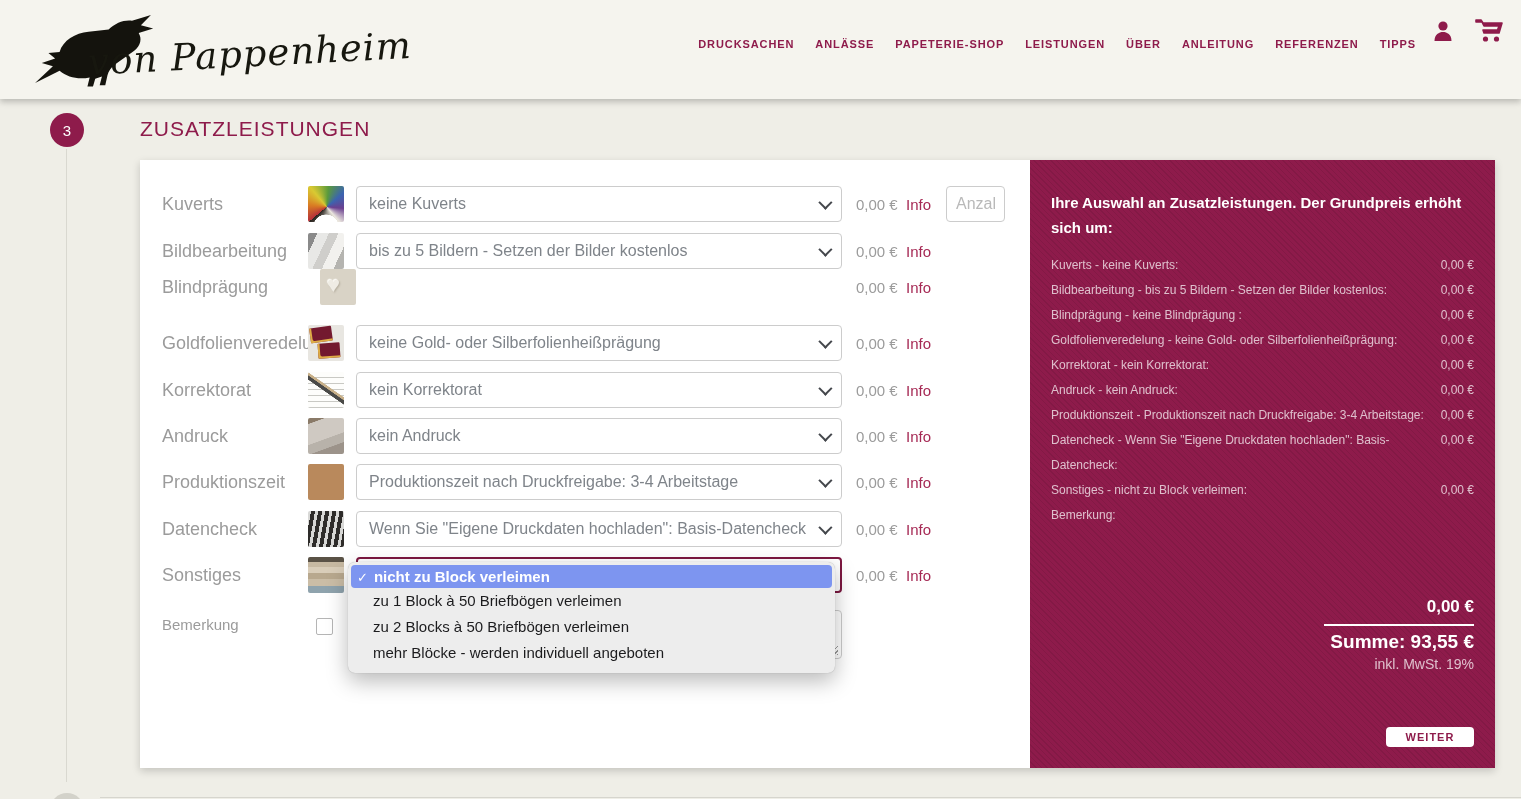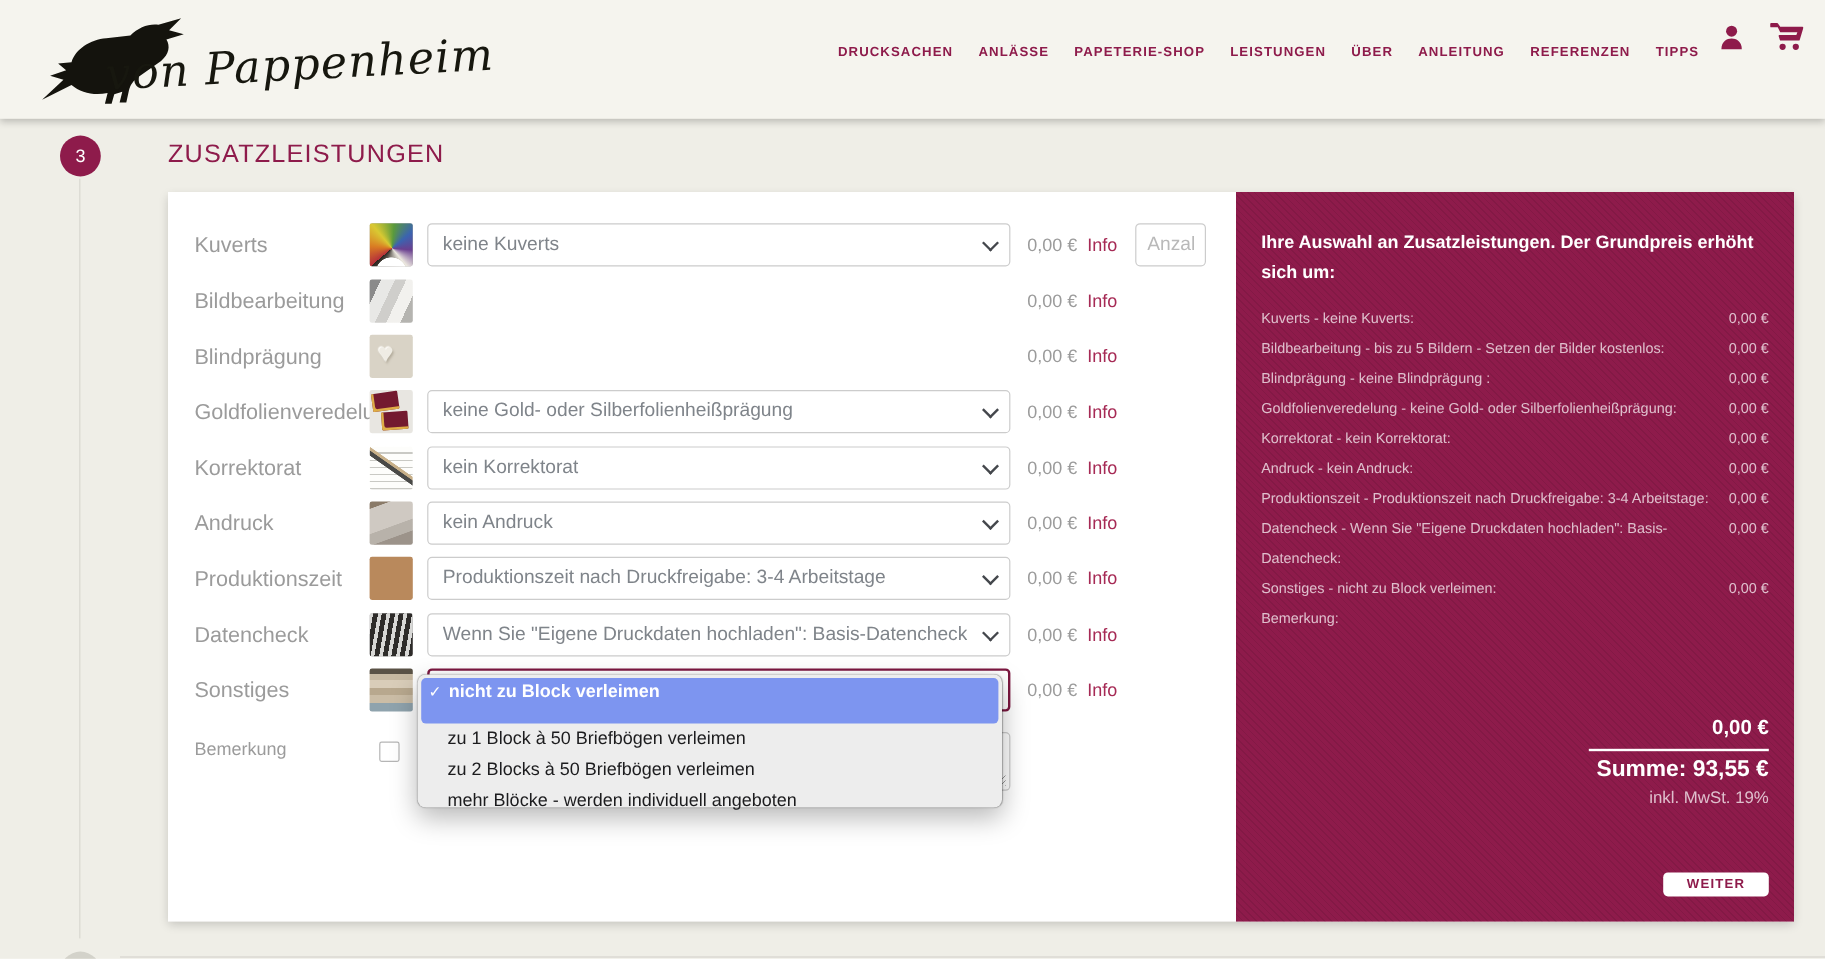--- a/index.html
+++ b/index.html
@@ -110,21 +110,21 @@
     position:absolute;left:208px;top:402px;width:487px;height:111px;z-index:10;
     background:#ededed;border-radius:7px;
     box-shadow:0 8px 22px rgba(0,0,0,0.28), 0 0 1px rgba(0,0,0,0.3);
     padding-top:3px;box-sizing:border-box;
   }
   .dd-option{
     height:26px;line-height:26px;font-size:15px;color:#1c1c1e;
     padding-left:25px;cursor:pointer;white-space:nowrap;
   }
   .dd-option.selected{
-    margin:0 3px;height:38px;line-height:23px;border-radius:4px;
+    margin:0 3px;height:23px;line-height:23px;border-radius:4px;
     background:var(--highlight);color:#fff;padding-left:6px;font-weight:bold;
   }
   .dd-option.selected .check{font-size:13px;margin-right:6px;font-weight:normal;}
 
   
   .sidebar{
     position:absolute;left:890px;top:0;width:465px;height:608px;
     background:
       repeating-linear-gradient(45deg,rgba(0,0,0,0.08) 0 1px,transparent 1px 4px),
       var(--accent);
@@ -226,25 +226,29 @@
         <span class="chev"></span>
       </div>
       <span class="rprice">0,00 €</span>
       <a class="rinfo">Info</a>
       <input class="anzahl" type="text" placeholder="Anzahl" style="">
     </div>
 
     <div class="frow" style="top:73px;width:890px;">
       <span class="flabel">Bildbearbeitung</span>
       <span class="thumb th-photos"></span>
-      <span class="rprice">0,00 €</span>
-      <a class="rinfo">Info</a>
-    </div>
-
-    <div class="frow" style="top:119px;width:890px;">
+      <div class="sel">
+        <span class="sel-text">bis zu 5 Bildern - Setzen der Bilder kostenlos</span>
+        <span class="chev"></span>
+      </div>
+      <span class="rprice">0,00 €</span>
+      <a class="rinfo">Info</a>
+    </div>
+
+    <div class="frow" style="top:109px;width:890px;padding-left:12px;">
       <span class="flabel">Blindprägung</span>
       <span class="thumb th-heart"></span>
       <span class="rprice">0,00 €</span>
       <a class="rinfo">Info</a>
     </div>
 
     <div class="frow" style="top:165px;width:890px;">
       <span class="flabel">Goldfolienveredelung</span>
       <span class="thumb th-goldcard"></span>
       <div class="sel">

